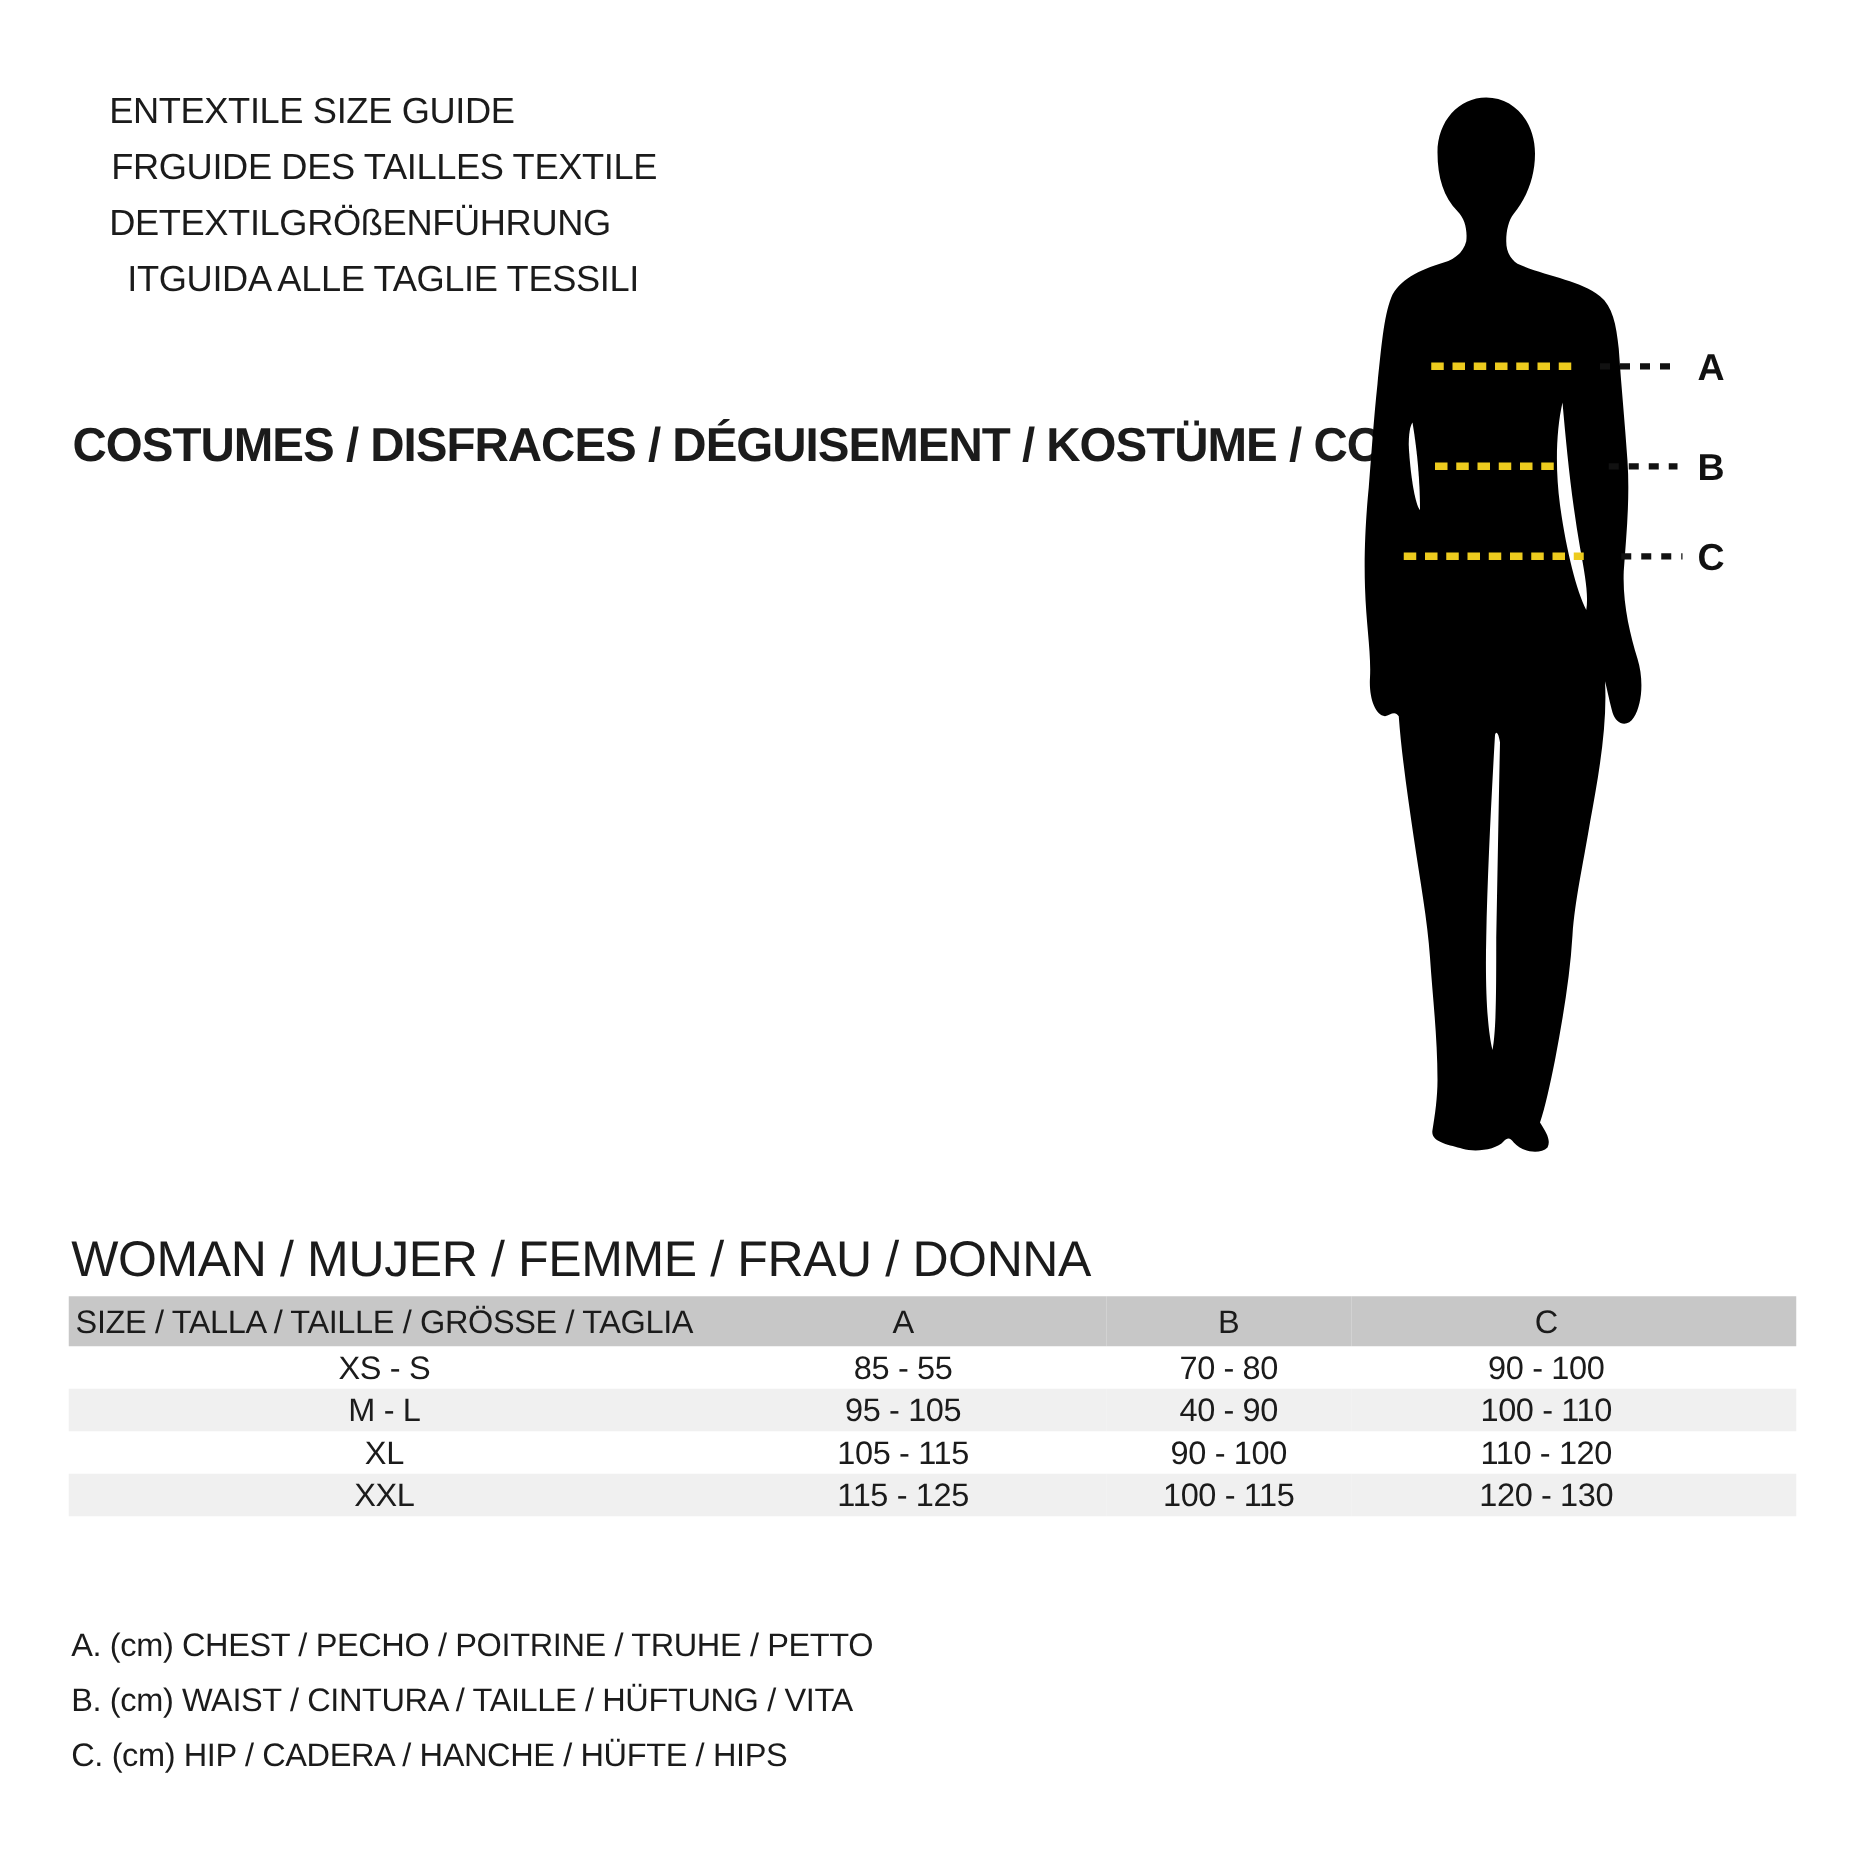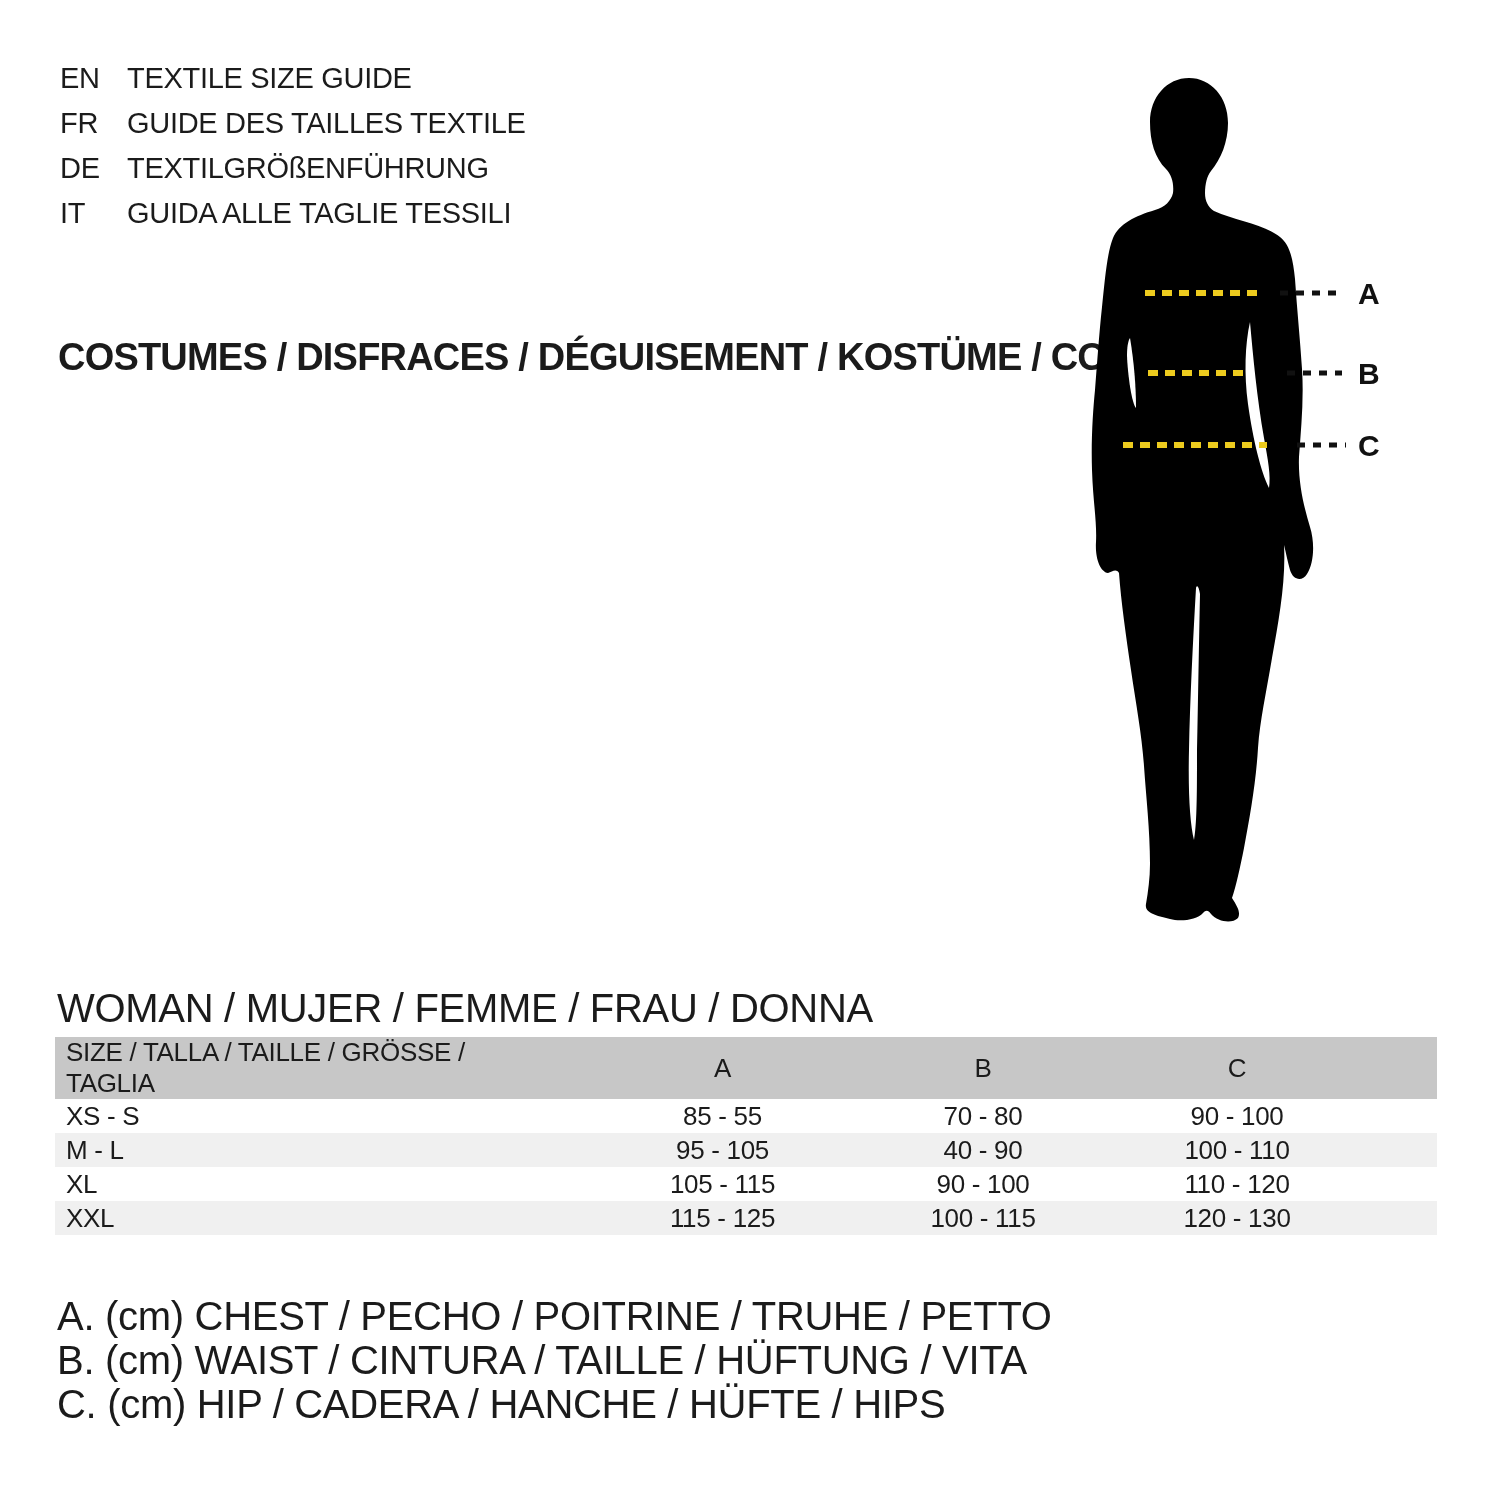--- a/index.html
+++ b/index.html
@@ -7,21 +7,21 @@
     width:1501px; height:1500px;
     background:#ffffff;
     font-family:"Liberation Sans", sans-serif;
     color:#1b1b1b;
     position:relative;
     overflow:hidden;
   }
   .abs { position:absolute; }
 
   
-  .lang-list { left:60px; top:56px; }
+  .lang-list { left:60px; top:67px;text-align:right; }
   .lang-row { display:flex; height:45px; align-items:center;
               font-size:29px; letter-spacing:-0.3px; white-space:nowrap; }
   .lang-code { width:67px; flex:0 0 67px; }
 
   
   .costumes { left:58px; top:336px; font-size:38px; font-weight:bold;
               letter-spacing:-0.8px; white-space:nowrap; }
 
   
   .figure-wrap { left:1080px; top:60px; width:340px; height:900px; }
@@ -33,26 +33,26 @@
   .woman-title { left:57px; top:986px; font-size:40px; letter-spacing:-0.3px; white-space:nowrap; }
 
   
   .size-table { left:55px; top:1037px; width:1382px;
                 border-collapse:collapse; table-layout:fixed;
                 font-size:26px; letter-spacing:-0.3px; }
   .size-table thead tr { background:#c7c7c7; height:40px; }
   .size-table tbody tr { height:34px; }
   .size-table tbody tr.alt { background:#f0f0f0;margin-top:30px; }
   .size-table td { padding:0; vertical-align:middle; }
-  .size-table td.size-col { text-align:left; padding-left:11px; }
+  .size-table td.size-col { text-align:center; }
   .size-table td.num-col { text-align:center; }
   .size-table td.c-col { padding-right:44px; }
 
   
-  .legend { left:57px; top:1294px; font-size:40px; line-height:44px;
+  .legend { left:57px; top:1294px; font-size:26px; line-height:44px;
             letter-spacing:-0.3px; white-space:nowrap; }
 </style>
 </head>
 <body>
 
 <div class="abs lang-list">
   <div class="lang-row">
     <span class="lang-code">EN</span>
     <span class="lang-label">TEXTILE SIZE GUIDE</span>
   </div>

